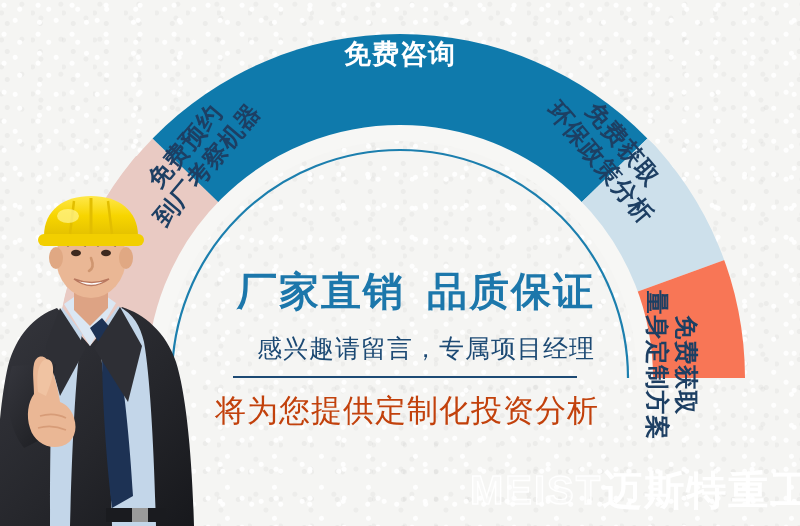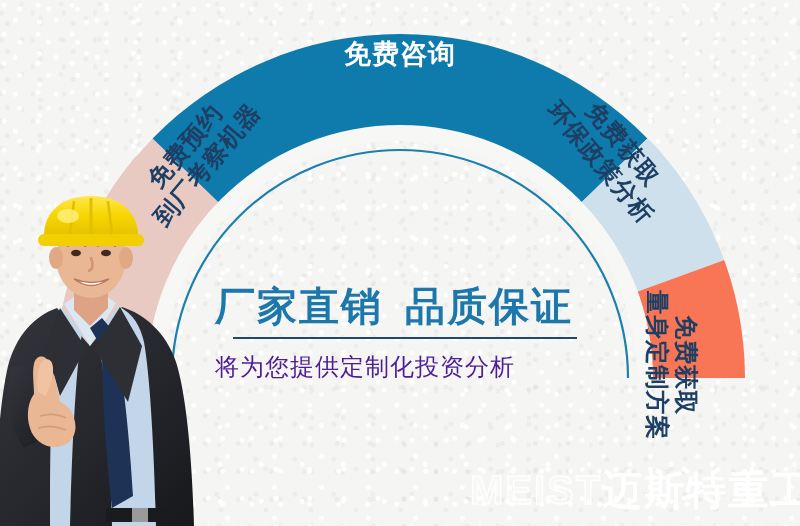--- a/index.html
+++ b/index.html
@@ -86,23 +86,24 @@
     font-size: 24px;
     font-weight: 700;
     transform: rotate(90deg);
     transform-origin: 50% 50%;
   }
 
   
   .center-block {
     position: absolute;
     left: 215px;
-    top: 286px;
+    top: 272px;
     width: 380px;
-    text-align: left;
+    text-align: right;
+    font-family: Liberation Serif, serif;
   }
   .headline {
     color: #1c77ab;
     font-size: 40px;
     font-weight: 700;
     letter-spacing: 2px;
     line-height: 1;
     white-space: nowrap;
   }
   .headline .gap { display: inline-block; width: 22px; }
@@ -115,22 +116,22 @@
     white-space: nowrap;
   }
   .divider {
     margin: 11px auto 0;
     width: 344px;
     height: 2px;
     background: #1d4a74;
   }
   .sub2 {
     margin-top: 12px;
-    color: #4c1d95;
-    font-size: 24px;
+    color: #c2410c;
+    font-size: 31px;
     font-weight: 400;
     letter-spacing: 1px;
     white-space: nowrap;
   }
 
   
   .person {
     position: absolute;
     left: -6px;
     bottom: 0;
@@ -205,20 +206,21 @@
 
   <div class="seg-label" id="label-right-lower">
     <span>免费获取</span>
     <span>量身定制方案</span>
   </div>
 
   <div class="center-block">
     <div class="headline">
       <span>厂家直销</span><span class="gap"></span><span>品质保证</span>
     </div>
+    <div class="sub1">感兴趣请留言，专属项目经理</div>
     <div class="divider"></div>
     <div class="sub2">将为您提供定制化投资分析</div>
   </div>
 
   <svg class="person" viewBox="0 0 215 330">
     <defs>
       <linearGradient id="g-helmet" x1="0" y1="0" x2="0" y2="1">
         <stop offset="0%" stop-color="#ffe84a"></stop>
         <stop offset="45%" stop-color="#f7d500"></stop>
         <stop offset="100%" stop-color="#e0bd00"></stop>

